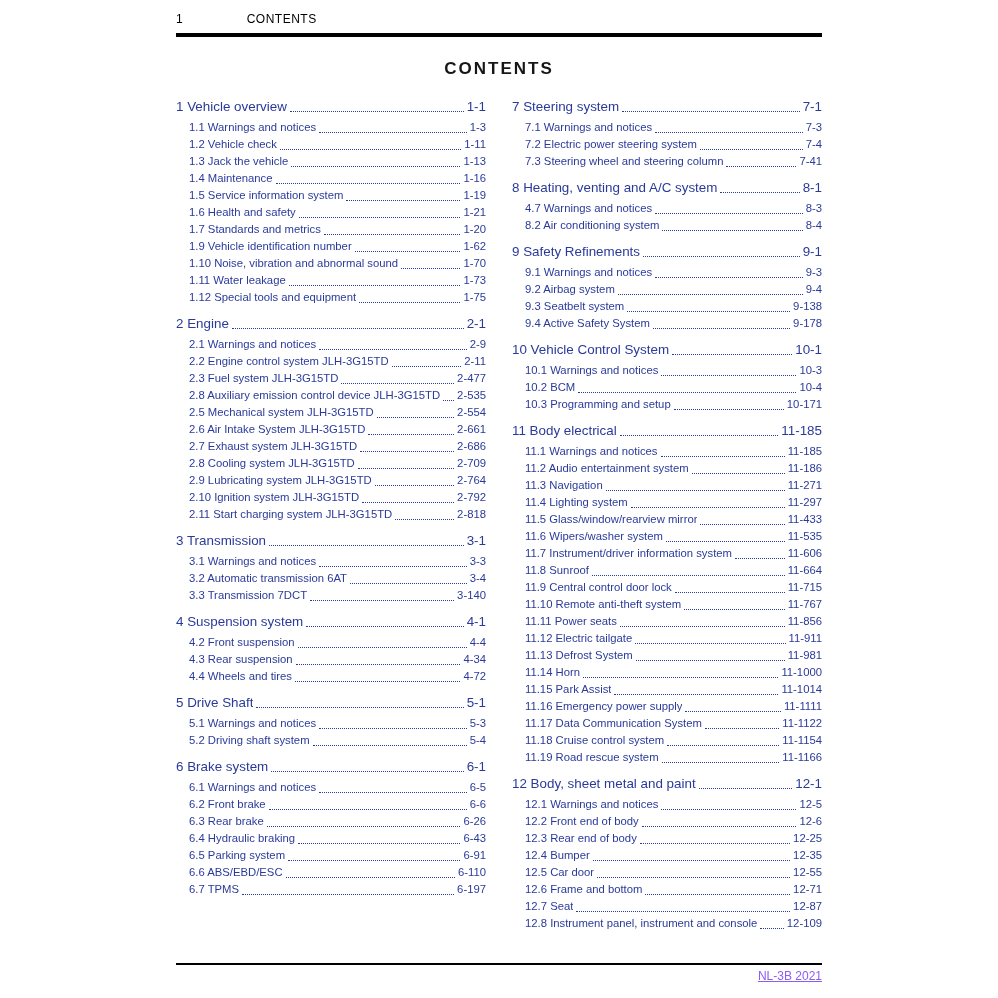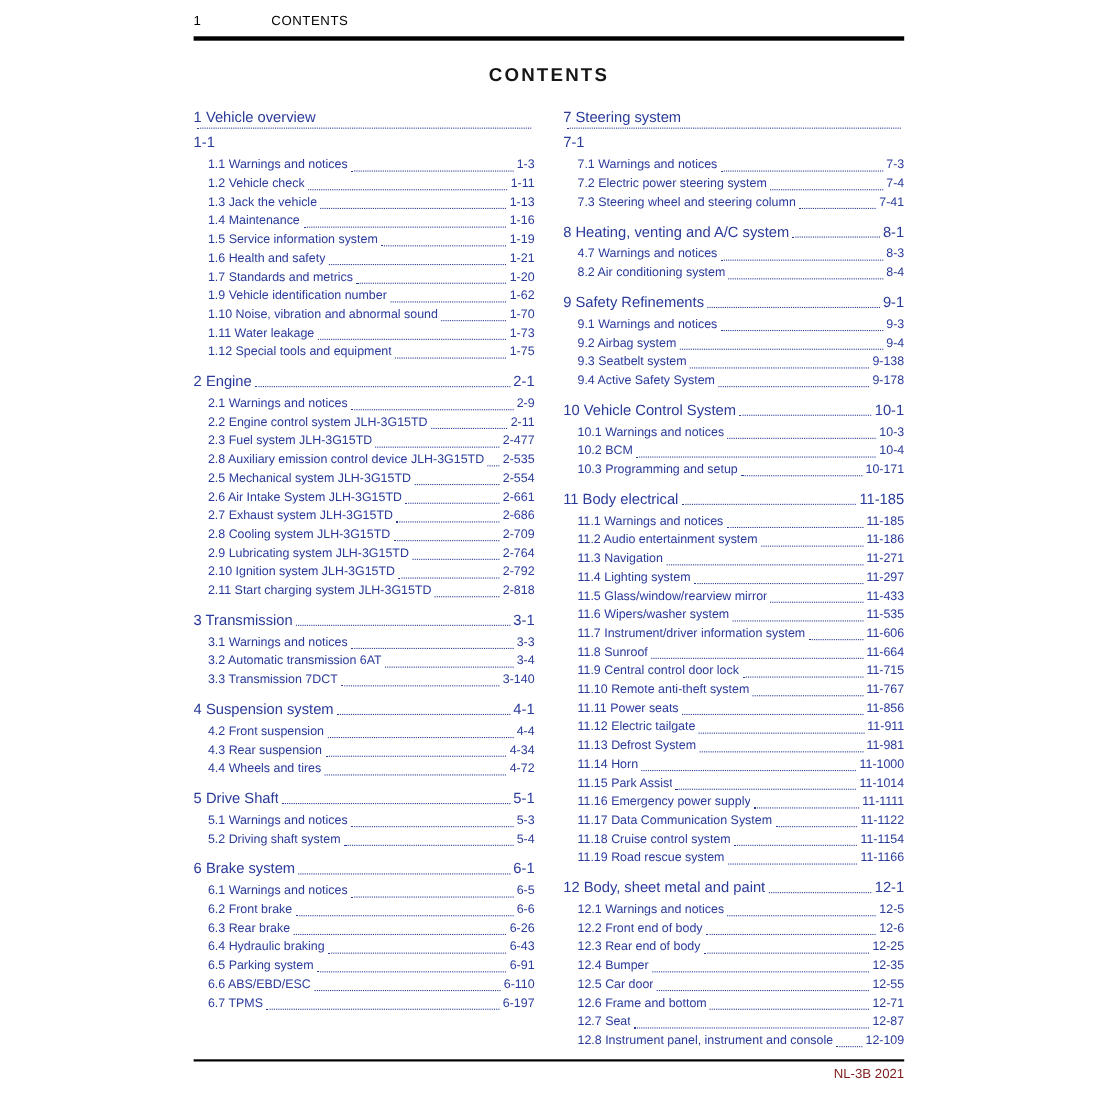--- a/index.html
+++ b/index.html
@@ -13,30 +13,30 @@
 
   .doc-title{position:absolute;top:48px;left:176px;width:646px;text-align:center;
     font-size:17px;font-weight:bold;letter-spacing:2px;color:#161616;}
 
   .columns{position:absolute;top:98px;left:176px;width:646px;display:flex;gap:26px;}
   .col{flex:1;min-width:0;color:var(--blue,#2a3a9a);}
 
   .toc-section{margin:0 0 2px 0;}
   .row{display:flex;line-height:17px;font-size:11.3px;}
   .row.heading{font-size:13.4px;line-height:18px;margin-top:9px;margin-bottom:3px;}
-  .toc-section:first-child .row.heading{margin-top:0;flex-direction:column;}
+  .toc-section:first-child .row.heading{margin-top:0;}
   .items .row{padding-left:13px;}
   .lbl{white-space:nowrap;overflow:hidden;text-overflow:clip;flex-shrink:1;}
   .dots{flex:1;min-width:8px;border-bottom:1.5px dotted var(--blue,#2a3a9a);margin:0 3px 3px 3px;}
   .row.heading .dots{margin-bottom:4px;}
   .pg{white-space:nowrap;}
 
   .footer-rule{position:absolute;top:963px;left:176px;width:646px;height:2px;background:#000;}
   .doc-footer{position:absolute;top:969px;left:176px;width:646px;text-align:right;
-    font-size:12px;color:#7f1d1d;}
+    font-size:12px;color:#8b5cf6;text-decoration:underline;}
 </style>
 </head>
 <body>
 
 <div class="page">
 
   <div class="running-header">
     <span class="running-page-num">1</span>
     <span class="running-label">CONTENTS</span>
   </div>

